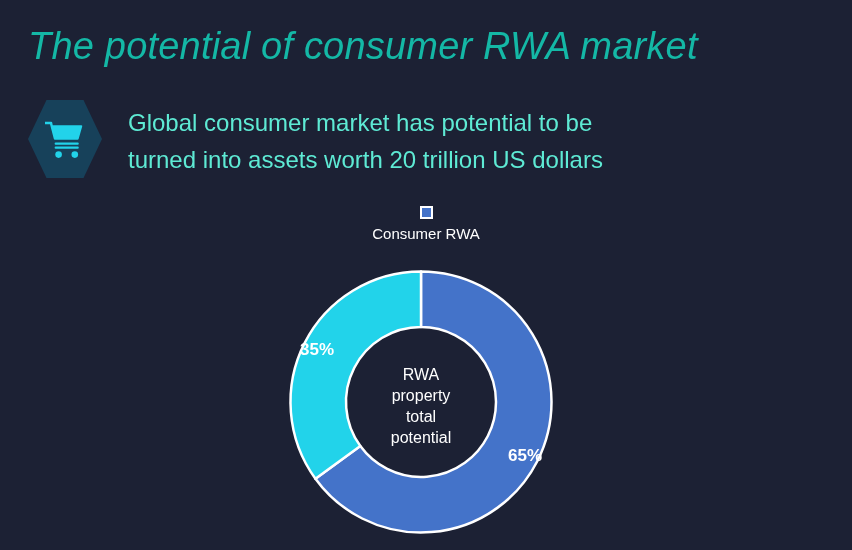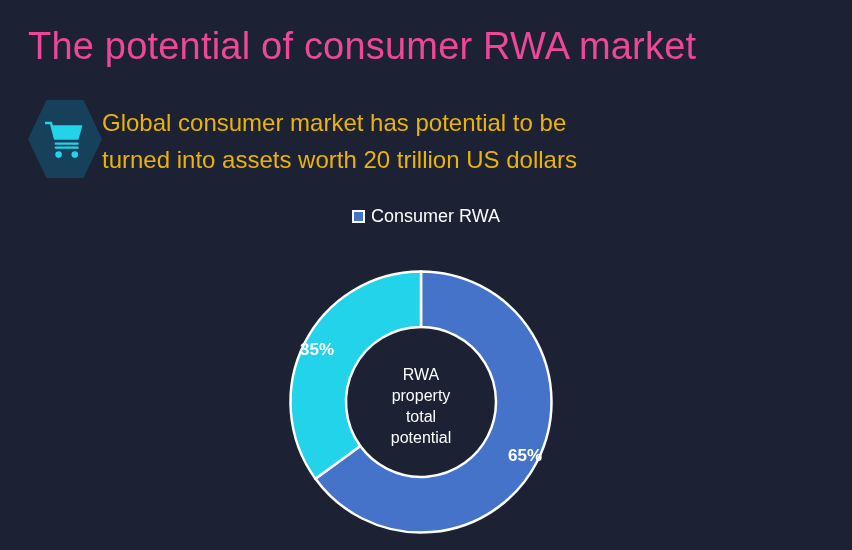--- a/index.html
+++ b/index.html
@@ -17,23 +17,24 @@
   }
 
   
   .slide-title {
     position: absolute;
     left: 28px;
     top: 24px;
     font-size: 38px;
     font-weight: 300;
     letter-spacing: 0.2px;
-    color: #ec4899;
+    color: #14b8a6;
     white-space: nowrap;
     line-height: 1.2;
+    font-style: italic;
   }
 
   
   .subtitle-row {
     position: absolute;
     left: 28px;
     top: 98px;
     width: 800px;
     display: flex;
     align-items: flex-start;
@@ -41,47 +42,49 @@
   .hex-badge {
     width: 74px;
     height: 78px;
     flex: 0 0 74px;
     position: relative;
     margin-top: 2px;
   }
   .hex-badge svg { display: block; }
 
   .subtitle-text {
+    margin-left: 26px;
     font-size: 24px;
     font-weight: 300;
     line-height: 1.55;
-    color: #eab308;
+    color: #5eead4;
     padding-top: 6px;
   }
   .subtitle-text .line { display: block; white-space: nowrap; }
 
   
   .legend {
     position: absolute;
     top: 206px;
     left: 0;
     width: 852px;
     display: flex;
     justify-content: center;
     align-items: center;
     gap: 14px;
   }
   .legend-item {
     display: flex;
     align-items: center;
     gap: 6px;
-    font-size: 18px;
+    font-size: 15px;
     font-weight: 400;
     color: #ffffff;
     white-space: nowrap;
+    flex-direction: column;
   }
   .legend-swatch {
     width: 13px;
     height: 13px;
     border: 2px solid #ffffff;
     box-sizing: border-box;
     flex: 0 0 13px;
   }
 
   

